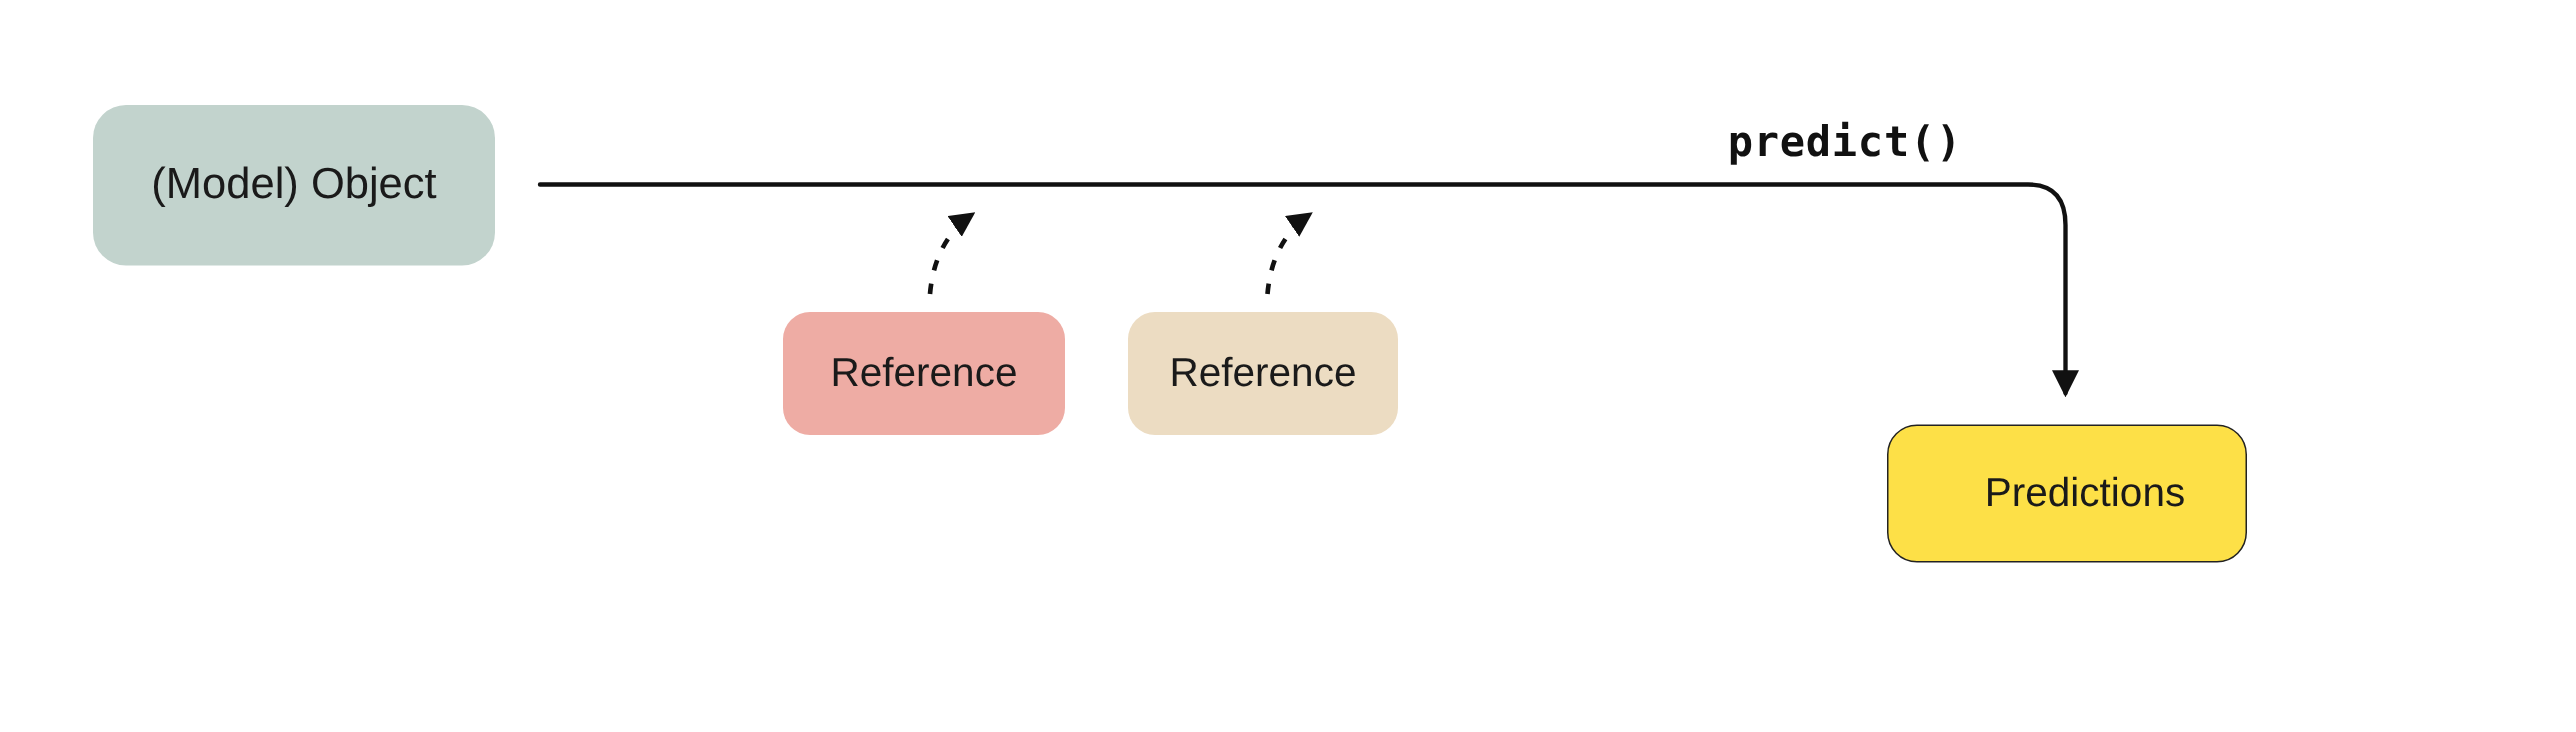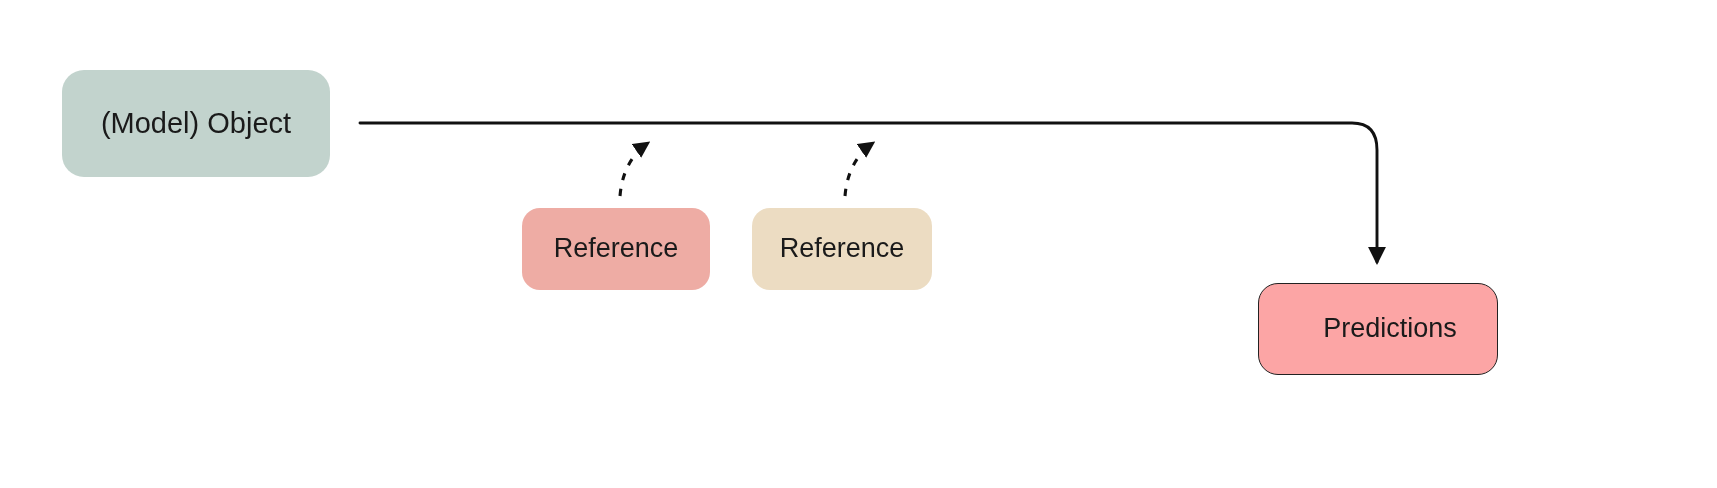--- a/index.html
+++ b/index.html
@@ -62,21 +62,21 @@
     border-radius: 18px;
     font-size: 27px;
   }
   .node-predictions {
     left: 1258px;
     top: 283px;
     width: 240px;
     height: 92px;
     border-radius: 20px;
     font-size: 27px;
-    background: #fca5a5;
+    background: #fde047;
     border: 1.6px solid #222222;
     padding-left: 24px;
   }
   .edge-label {
     position: absolute;
     left: 1040px;
     top: 78px;
     width: 268px;
     text-align: right;
     font-family: "DejaVu Sans Mono", "Liberation Mono", monospace;
@@ -106,20 +106,21 @@
 
     <path d="M 620 196 C 622 172 632 154 648 143" fill="none" stroke="#111111" stroke-width="3.1" stroke-linecap="butt" stroke-dasharray="7 9" marker-end="url(#arrow-dash)"></path>
 
     <path d="M 845 196 C 847 172 857 154 873 143" fill="none" stroke="#111111" stroke-width="3.1" stroke-linecap="butt" stroke-dasharray="7 9" marker-end="url(#arrow-dash)"></path>
   </svg>
 
   <div class="node node-model" style="background:#c2d3cd;">
     <span>(Model) Object</span>
   </div>
 
+  <div class="edge-label">predict()</div>
 
   <div class="node node-ref-a" style="background:#eeaca4;">
     <span>Reference</span>
   </div>
 
   <div class="node node-ref-b" style="background:#ecdcc2;">
     <span>Reference</span>
   </div>
 
   <div class="node node-predictions">

